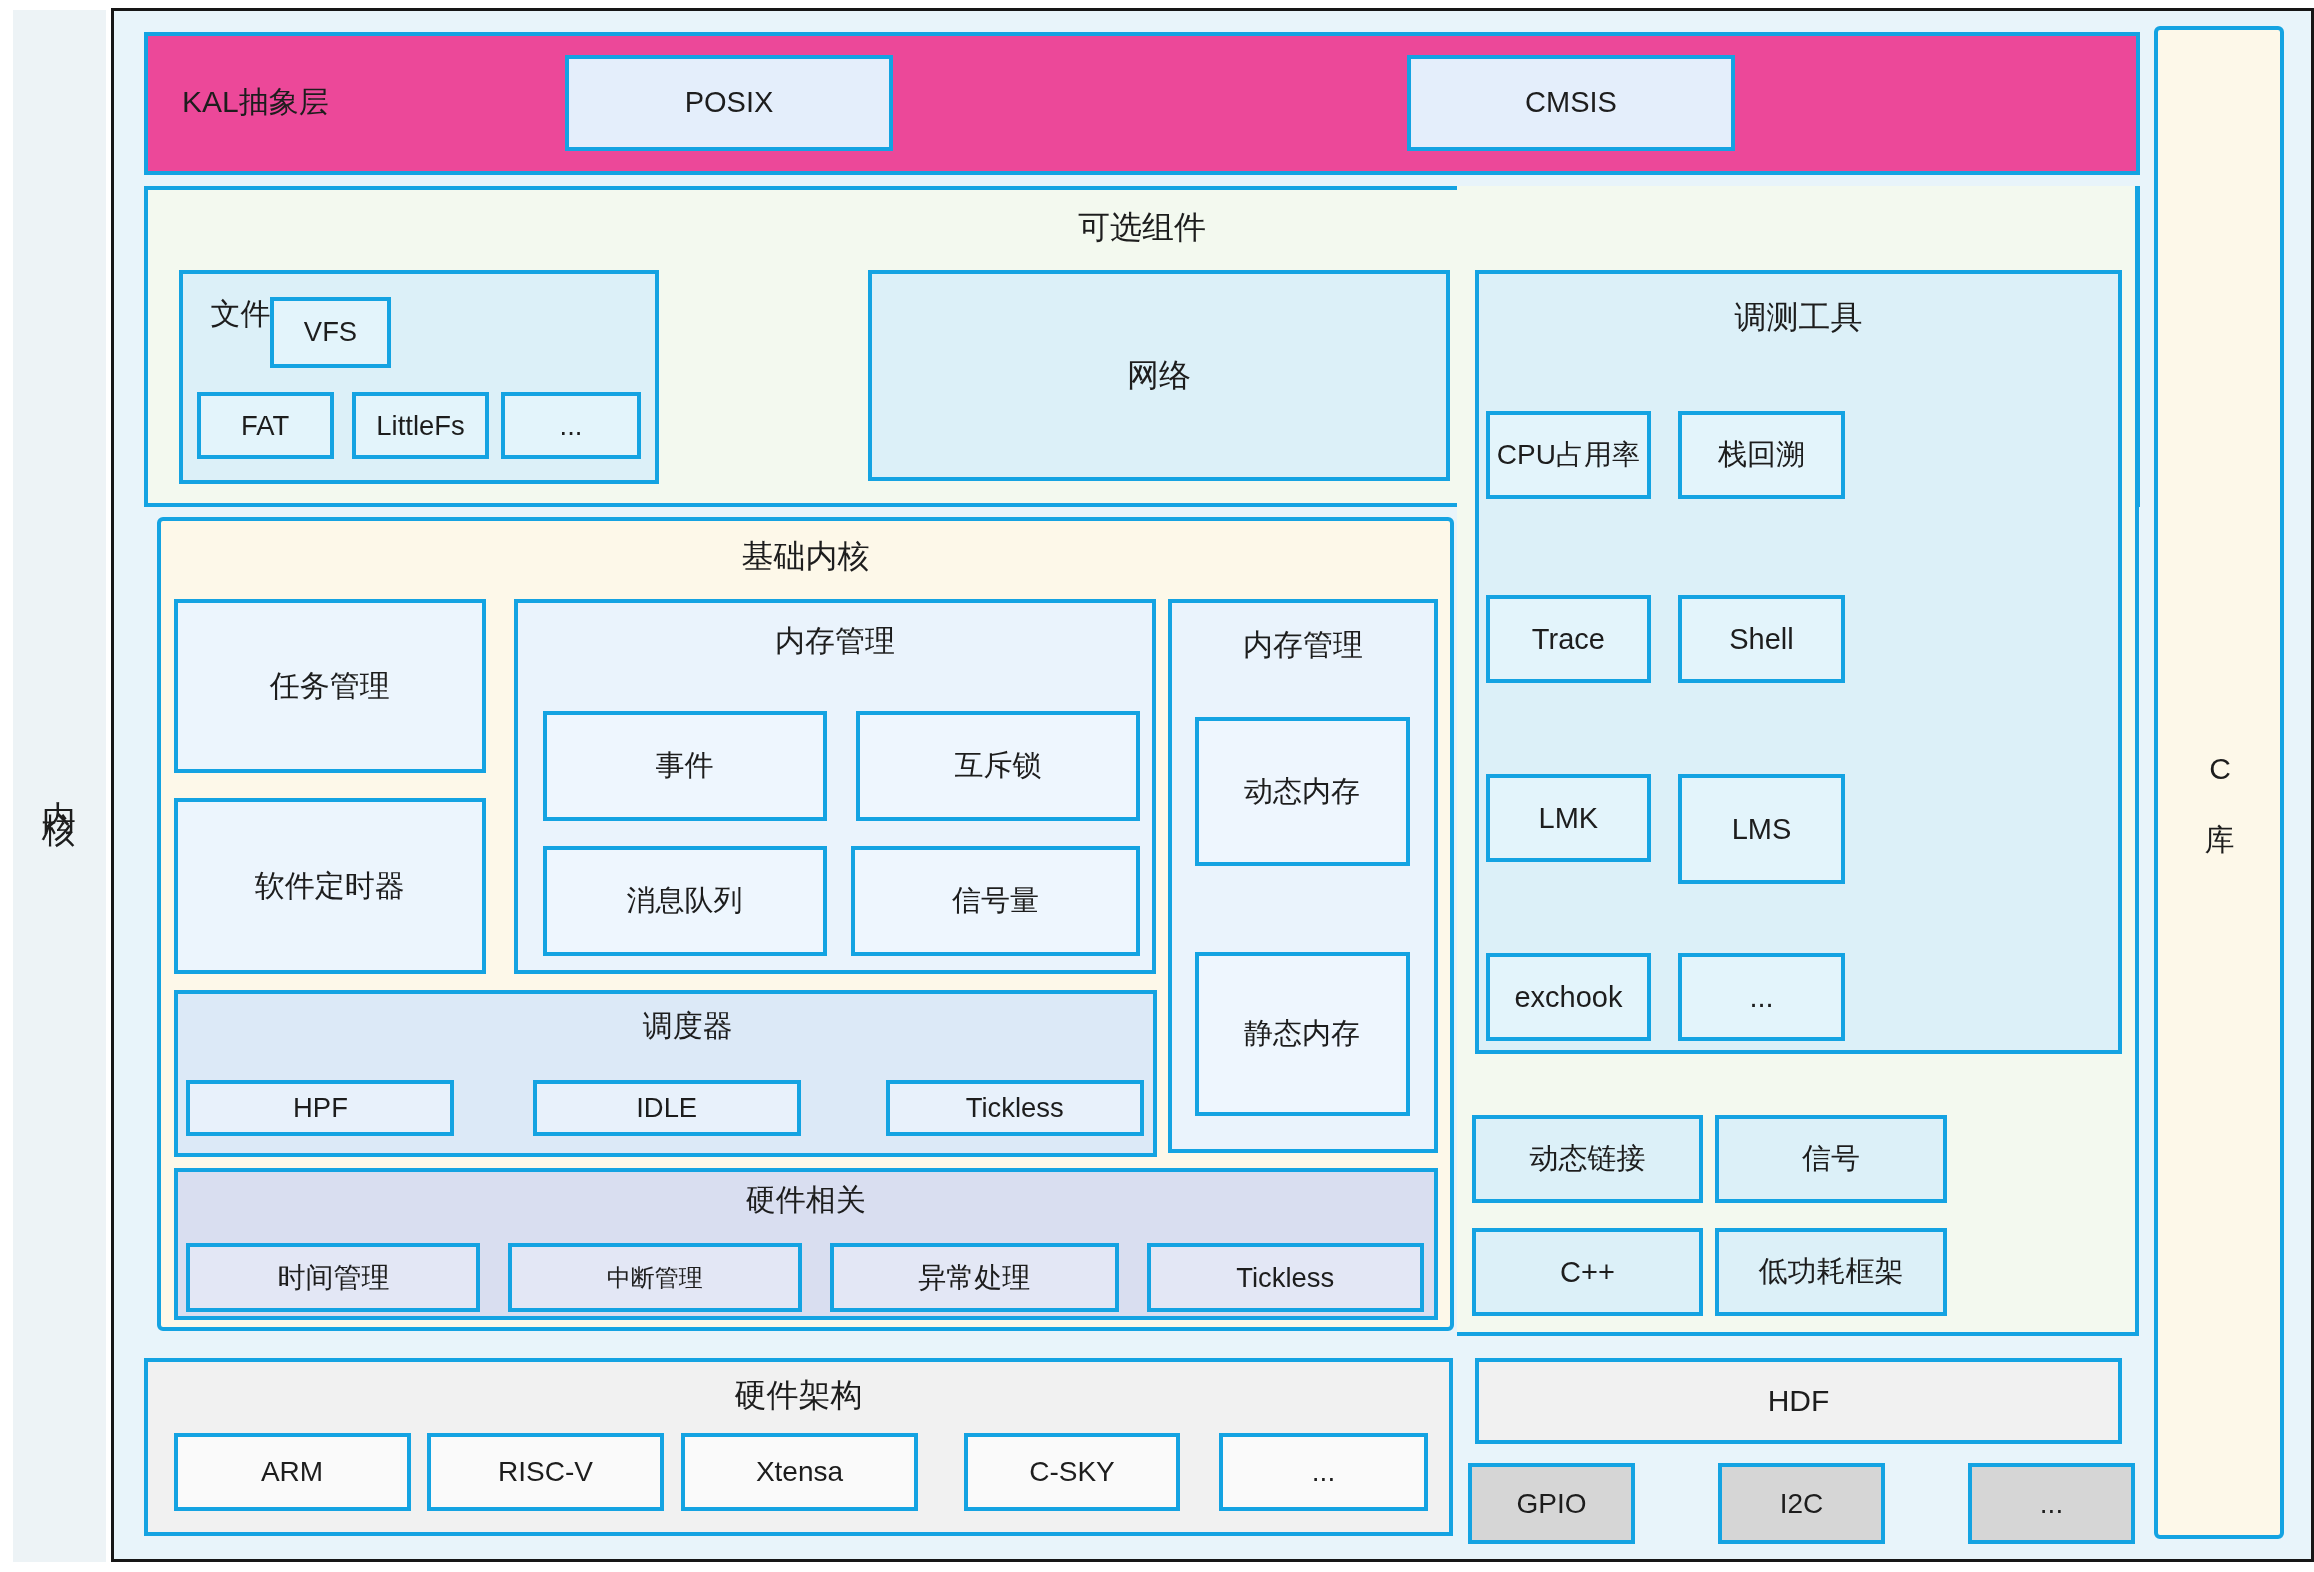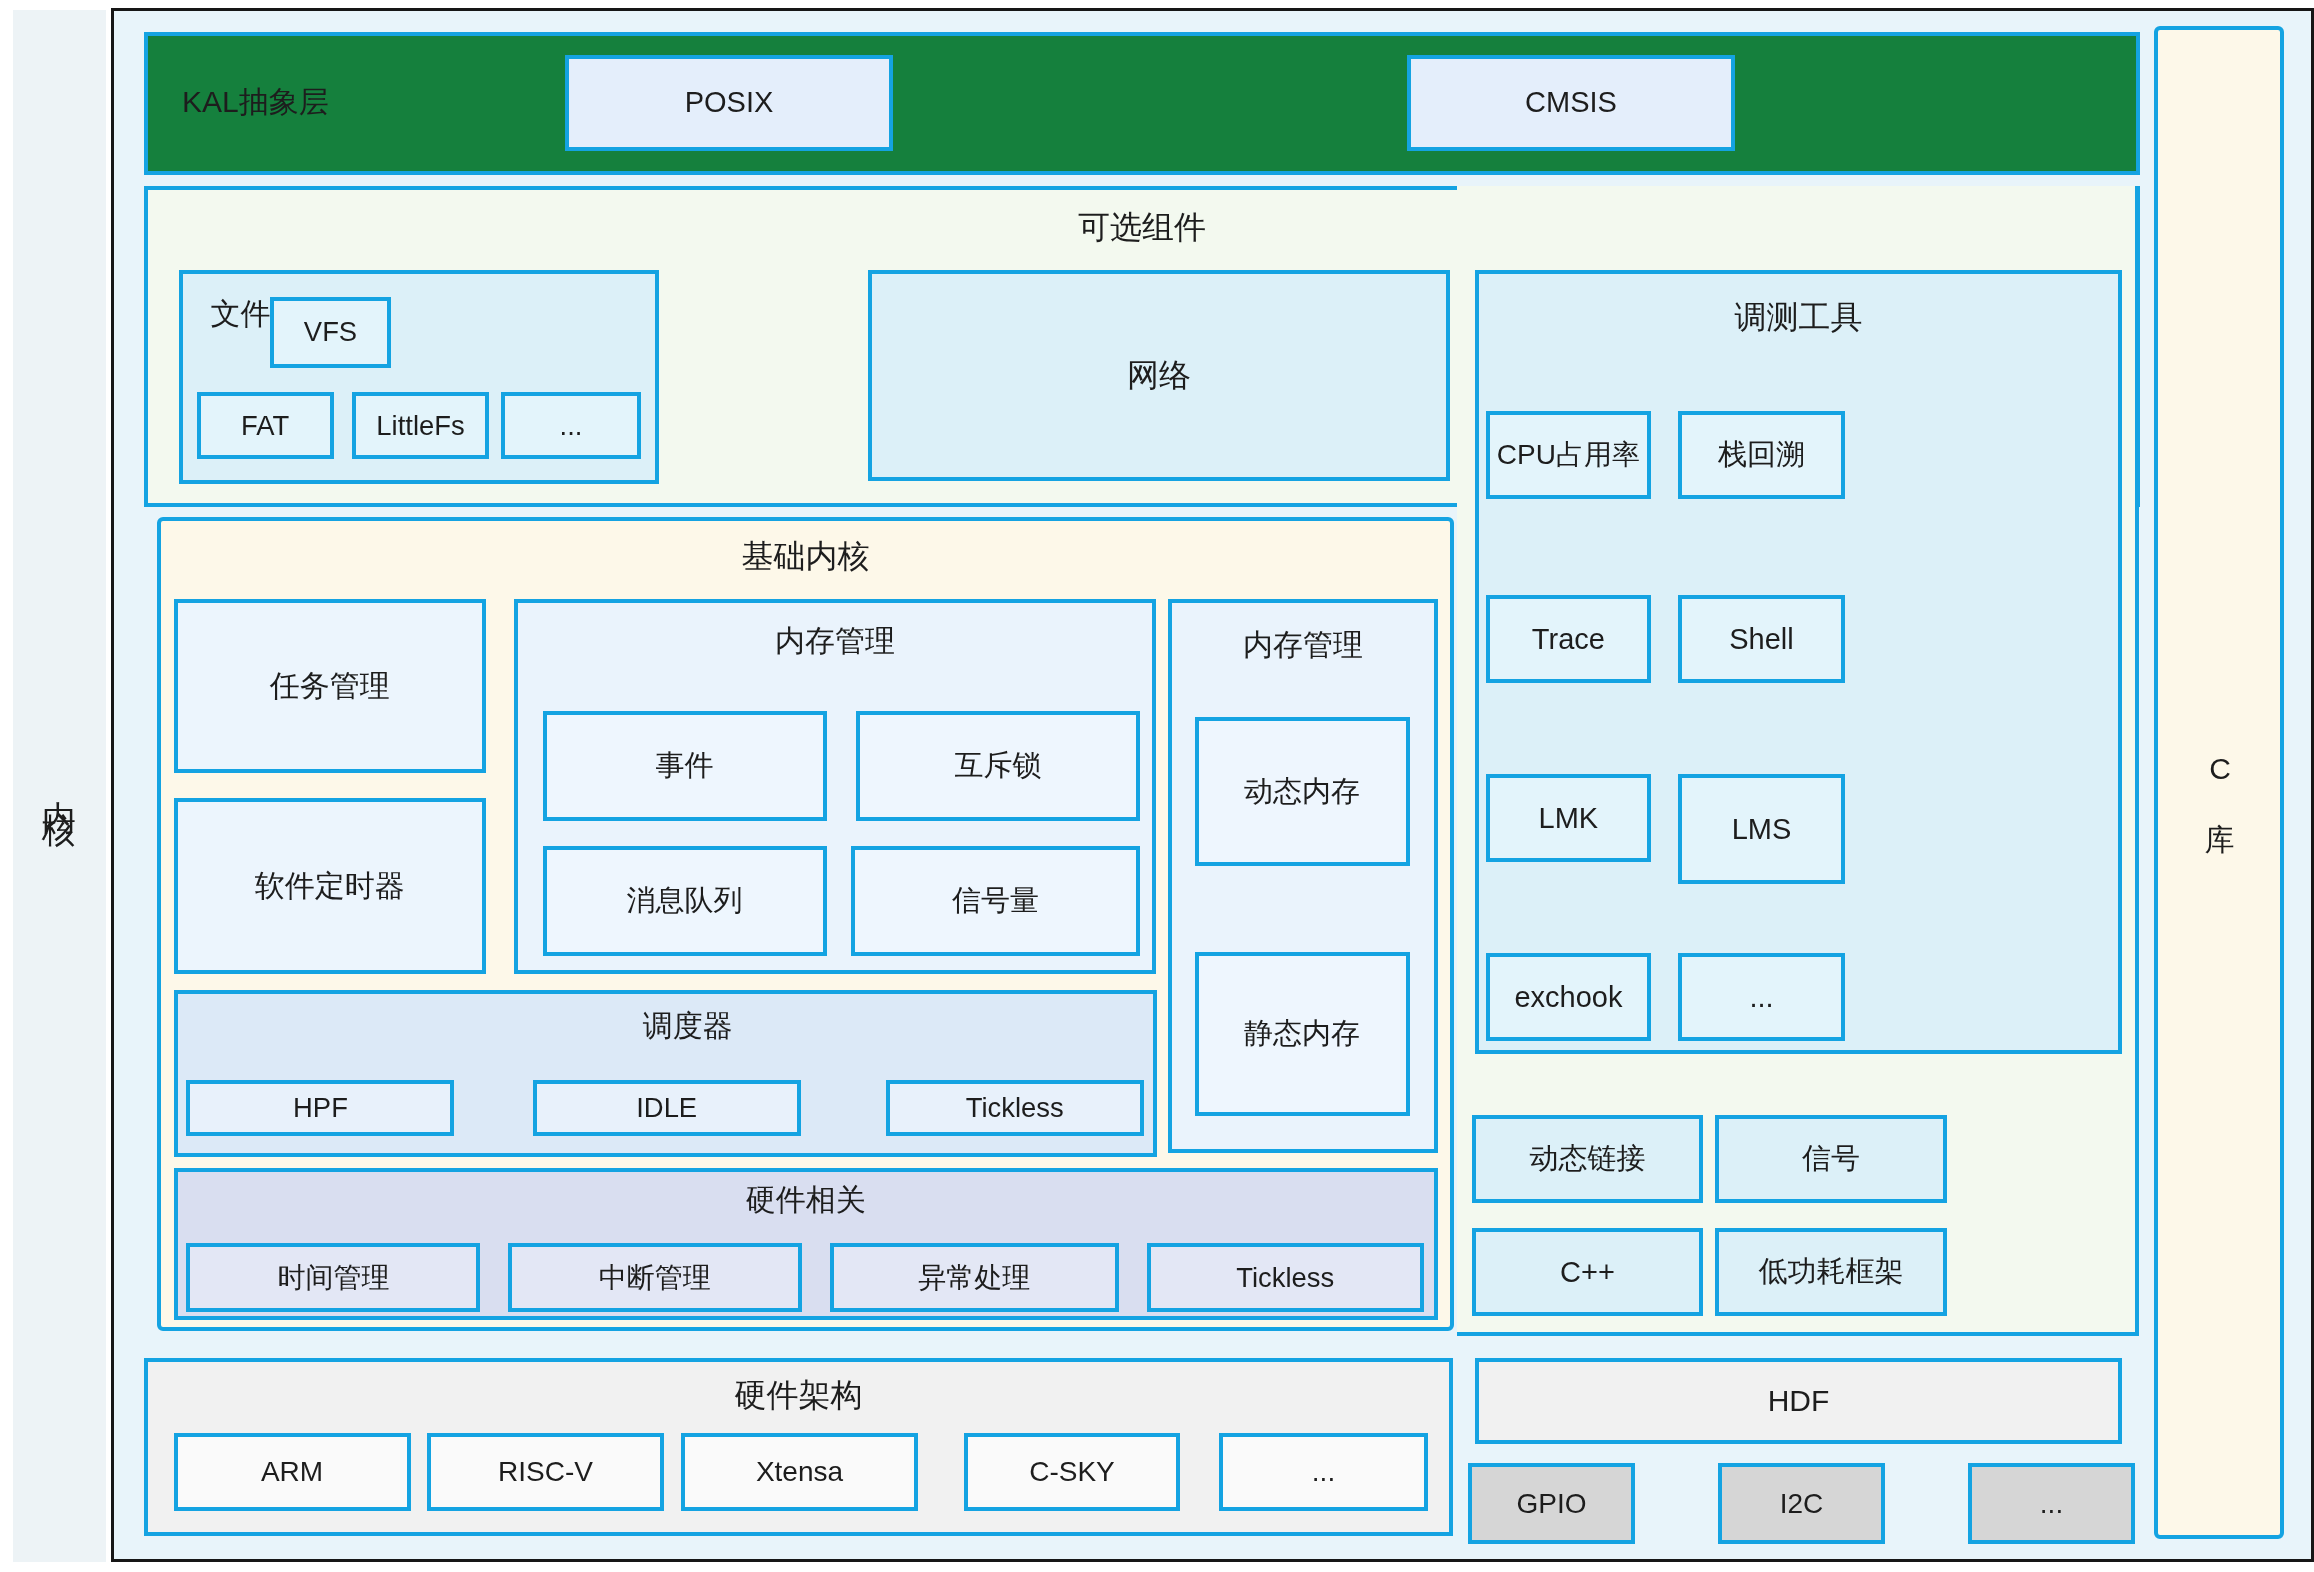--- a/index.html
+++ b/index.html
@@ -10,21 +10,21 @@
   .ib{position:absolute;border:4.9px solid #14a3e2;display:flex;align-items:center;justify-content:center;
       font-size:29px;white-space:nowrap;}
   .panel{position:absolute;border:4.9px solid #14a3e2;}
   .title{position:absolute;left:0;right:0;text-align:center;font-size:32px;white-space:nowrap;}
   .title-sm{position:absolute;left:0;right:0;text-align:center;font-size:30px;white-space:nowrap;}
   .vtext{writing-mode:vertical-lr;text-orientation:upright;letter-spacing:11.8px;font-size:32px;
          display:flex;align-items:center;justify-content:center;height:100%;width:100%;}
   
   .bg-cyan{background:#dcf0f8;}      
   .bg-cyanitem{background:#e3f4fb;}  
-  .bg-blue{background:#15803d;}      
+  .bg-blue{background:#ec4899;}      
   .bg-blueitem{background:#e4eefb;}  
   .bg-green{background:#f3f9ef;}     
   .bg-cream{background:#fdf8e9;border-radius:6px;}     
   .bg-lite{background:#ecf5fd;}      
   .bg-ipc{background:#eaf3fc;}
   .bg-ipcitem{background:#eef6fe;}
   .bg-sched{background:#dce9f7;}
   .bg-scheditem{background:#e8f1fb;}
   .bg-hw{background:#d9def0;}
   .bg-hwitem{background:#e3e7f5;}
@@ -105,21 +105,21 @@
     <div class="panel bg-sched" style="left:12.7px;top:469px;width:983px;height:167px;">
       <div class="title-sm" style="top:11.8px;padding-left:45px;">调度器</div>
       <div class="ib bg-scheditem" style="left:8.8px;top:86px;width:268px;height:56px;font-size:27.4px;">HPF</div>
       <div class="ib bg-scheditem" style="left:355px;top:86px;width:268px;height:56px;font-size:27.4px;">IDLE</div>
       <div class="ib bg-scheditem" style="left:708px;top:86px;width:258px;height:56px;font-size:27.4px;">Tickless</div>
     </div>
 
     <div class="panel bg-hw" style="left:12.7px;top:647px;width:1264px;height:152px;">
       <div class="title-sm" style="top:7.8px;">硬件相关</div>
       <div class="ib bg-hwitem" style="left:8.8px;top:71px;width:294px;height:69px;font-size:28px;">时间管理</div>
-      <div class="ib bg-hwitem" style="left:330px;top:71px;width:294px;height:69px;font-size:28px;">中断管理</div>
+      <div class="ib bg-hwitem" style="left:330px;top:71px;width:294px;height:69px;font-size:24px;">中断管理</div>
       <div class="ib bg-hwitem" style="left:652px;top:71px;width:289px;height:69px;font-size:28px;">异常处理</div>
       <div class="ib bg-hwitem" style="left:969px;top:71px;width:277px;height:69px;font-size:27.4px;">Tickless</div>
     </div>
   </div>
 
   <div class="panel bg-arch" style="left:144px;top:1358px;width:1309px;height:178px;">
     <div class="title" style="top:11.8px;">硬件架构</div>
     <div class="ib bg-architem" style="left:25.5px;top:71px;width:237px;height:78px;font-size:28px;">ARM</div>
     <div class="ib bg-architem" style="left:279px;top:71px;width:237px;height:78px;font-size:28px;">RISC-V</div>
     <div class="ib bg-architem" style="left:533px;top:71px;width:237px;height:78px;font-size:28px;">Xtensa</div>

